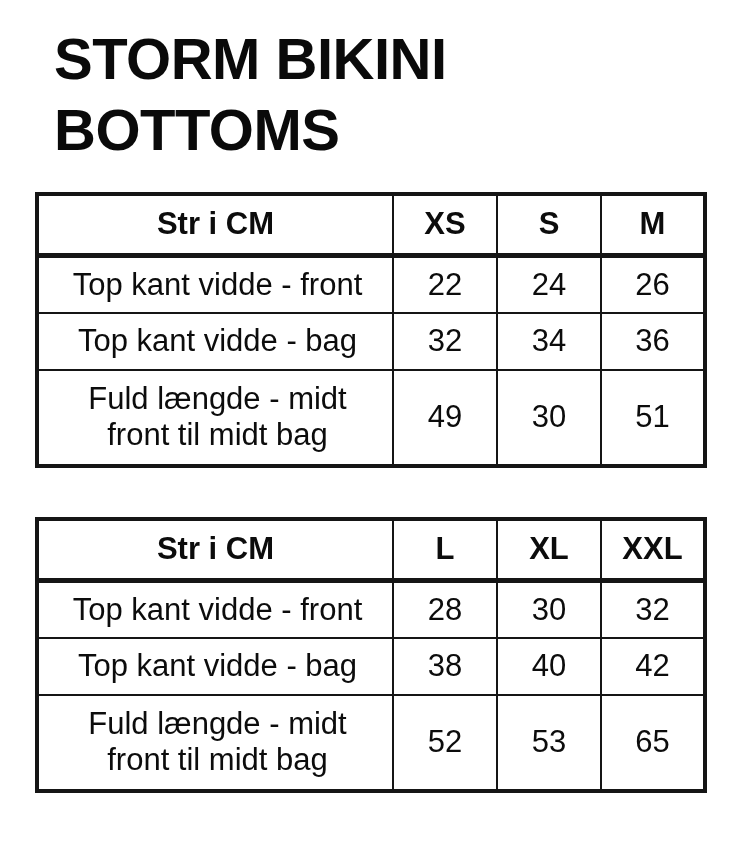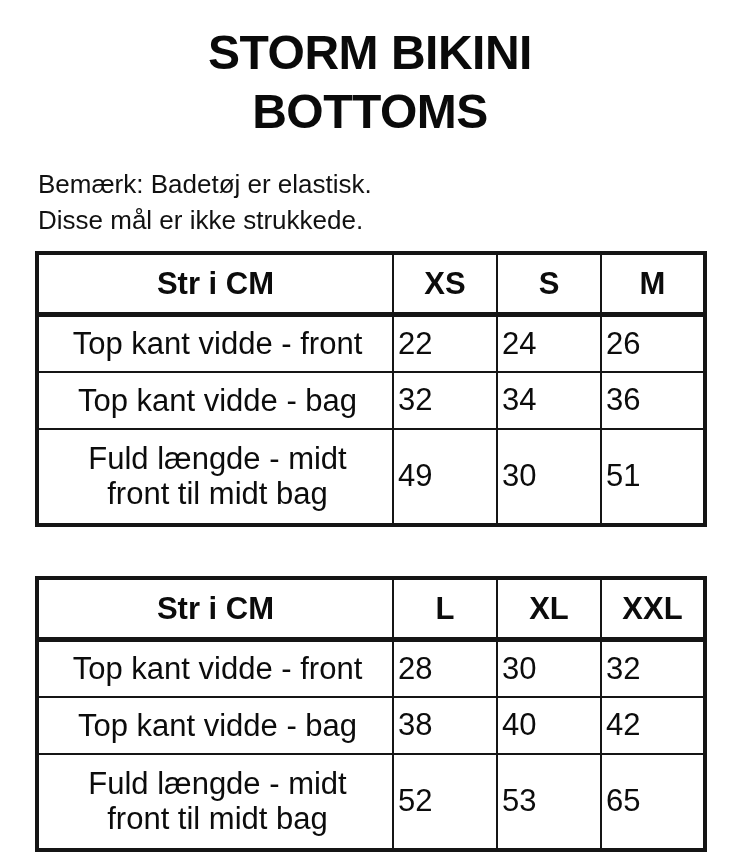--- a/index.html
+++ b/index.html
@@ -12,28 +12,27 @@
     width: 732px;
     height: 868px;
     font-family: "Liberation Sans", "DejaVu Sans", sans-serif;
     color: #0c0c0c;
     overflow: hidden;
   }
   .page {
     padding: 24px 30px 0 30px;
   }
   .title {
-    margin: 0 0 26px 8px;
-    font-size: 48px;
+    margin: 0 0 26px 24px;
+    font-size: 58px;
     font-weight: 700;
     line-height: 1.22;
     letter-spacing: -0.5px;
     color: #0a0a0a;
     white-space: pre-line;
-    text-align: center;
   }
   .note {
     margin: 0 0 12px 8px;
     font-size: 26px;
     font-weight: 400;
     line-height: 1.38;
     color: #111111;
     white-space: pre-line;
   }
   .table-wrap { margin: 5px; }
@@ -64,32 +63,31 @@
   }
   table.size-table tbody tr { height: 57px; }
   table.size-table tbody tr:last-child { height: 96px; }
   table.size-table td.label {
     text-align: center;
     padding-left: 8px;
     white-space: pre-line;
     line-height: 1.15;
   }
   table.size-table td.value {
+    text-align: center;
     font-weight: 400;
   }
 </style>
 </head>
 <body>
 
 <div class="page">
   <h1 class="title">STORM BIKINI
 BOTTOMS</h1>
 
-  <p class="note">Bemærk: Badetøj er elastisk.
-Disse mål er ikke strukkede.</p>
 
   <div class="table-wrap">
       <table class="size-table">
         <colgroup>
           <col class="col-label">
           <col class="col-size">
           <col class="col-size">
           <col class="col-size">
         </colgroup>
         <thead>

